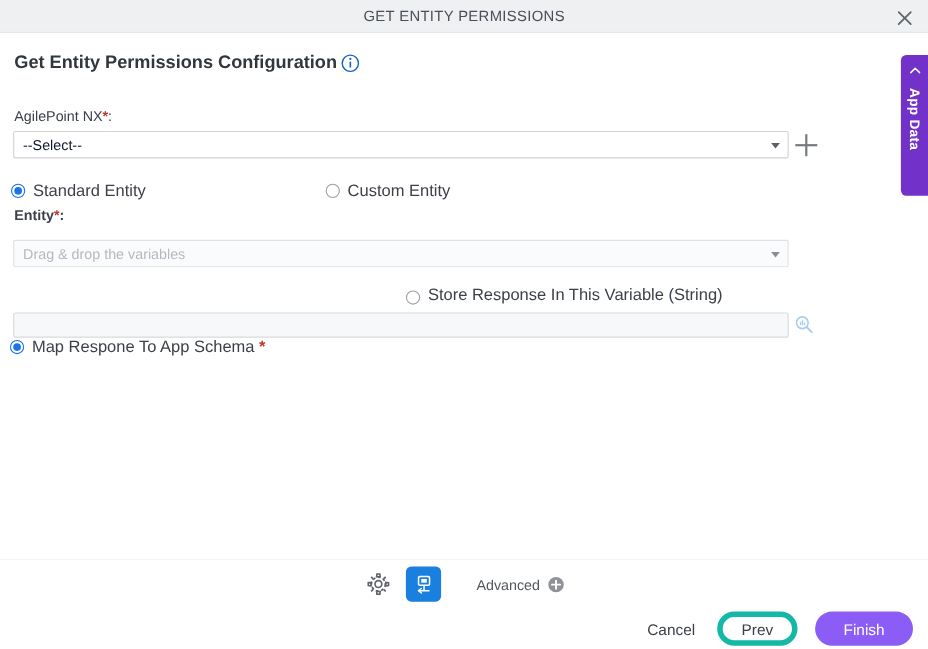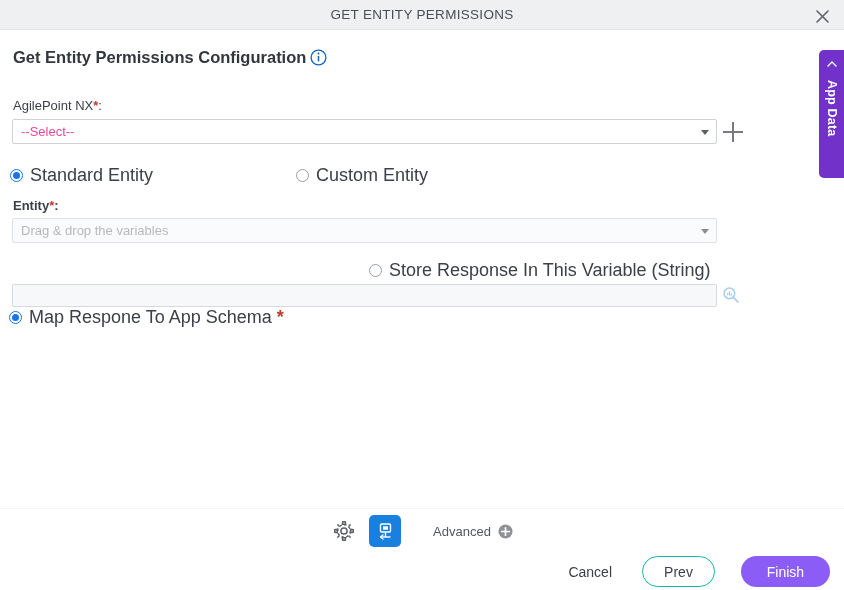--- a/index.html
+++ b/index.html
@@ -65,21 +65,21 @@
   .req { color: #c0392b; font-weight: bold; }
 
   .select-box {
     position: absolute;
     background: #fff;
     border: 1px solid #d0d2d6;
     border-radius: 2px;
     display: flex; align-items: center;
     padding: 0 22px 0 8px;
     font-size: 13px;
-    color: #ec4899;
+    color: #0f172a;
     cursor: pointer;
   }
   .select-box.disabled {
     background: #fafbfc;
     border-color: #dfe1e4;
     color: #b6b9bd;
     cursor: default;
   }
   .select-box .caret {
     position: absolute; right: 7px; top: 50%;
@@ -111,21 +111,21 @@
   }
   .radio.on { border: 1.5px solid #1a73e8; }
   .radio.on:after {
     content: ""; position: absolute;
     left: 50%; top: 50%;
     width: 7px; height: 7px; margin: -3.5px 0 0 -3.5px;
     border-radius: 50%; background: #1a73e8;
   }
   .radio-label {
     margin-left: 7px;
-    font-size: 18px;
+    font-size: 15px;
     color: #3c4048;
     white-space: nowrap;
   }
 
   .text-input {
     position: absolute;
     background: #f7f8f9;
     border: 1px solid #d7d9dc;
     border-radius: 2px;
     font-size: 13px;
@@ -188,30 +188,30 @@
     cursor: pointer;
   }
   .advanced-wrap {
     display: flex; align-items: center; gap: 7px;
     margin-left: 20px; cursor: pointer;
   }
   .advanced-text { font-size: 13px; color: #53585f; }
 
   .actions {
     position: absolute; right: 14px; top: 556px;
-    display: flex; align-items: center; gap: 26px;
+    display: flex; align-items: center; gap: 16px;
   }
   .btn-link {
     font-size: 14px; color: #3c4048;
     padding: 6px 4px; cursor: pointer; background: none; border: none;
     font-family: inherit;
   }
   .btn-outline {
     font-size: 14px; color: #3c4048;
-    border: 1px solid #14b8a6; background: #fff;
+    border: 5px solid #14b8a6; background: #fff;
     border-radius: 16px;
     width: 73px; height: 31px;
     cursor: pointer; font-family: inherit;
   }
   .btn-primary {
     font-size: 14px; color: #fff;
     background: #8b5cf6; border: none;
     border-radius: 16px;
     width: 89px; height: 31px;
     cursor: pointer; font-family: inherit;
@@ -254,37 +254,37 @@
 
   <div class="radio-row" style="left:10px; top:165px;">
     <span class="radio on"></span>
     <span class="radio-label">Standard Entity</span>
   </div>
   <div class="radio-row" style="left:296px; top:165px;">
     <span class="radio"></span>
     <span class="radio-label">Custom Entity</span>
   </div>
 
-  <div class="label bold" style="left:13px; top:198px;">
+  <div class="label bold" style="left:13px; top:188px;">
     <span>Entity</span><span class="req">*</span><span>:</span>
   </div>
 
   <div class="select-box disabled" style="left:12px; top:218px; width:705px; height:25px;">
     <span>Drag &amp; drop the variables</span>
     <span class="caret"></span>
   </div>
 
   <div class="radio-row" style="left:9px; top:260px;margin-top:47px;">
     <span class="radio on"></span>
     <span class="radio-label">
       <span>Map Respone To App Schema</span>
       <span class="req">*</span>
     </span>
   </div>
-  <div class="radio-row" style="left:369px; top:260px;">
+  <div class="radio-row" style="left:369px; top:260px;align-items:flex-end;">
     <span class="radio"></span>
     <span class="radio-label">Store Response In This Variable (String)</span>
   </div>
 
   <input class="text-input" style="left: 12px; top: 284px; width: 705px; height: 23px;" type="text" value="" placeholder="">
   <span class="search-icon-btn" style="left:722px; top:286px;">
     <svg width="18" height="18" viewBox="0 0 18 18" aria-hidden="true">
       <circle cx="7.4" cy="7.4" r="5.3" fill="none" stroke="#a7cdee" stroke-width="1.5"></circle>
       <path d="M11.3 11.3 L16 16" stroke="#a7cdee" stroke-width="1.7" stroke-linecap="round"></path>
       <rect x="5.2" y="6.6" width="1.2" height="3.0" fill="#a7cdee"></rect>

